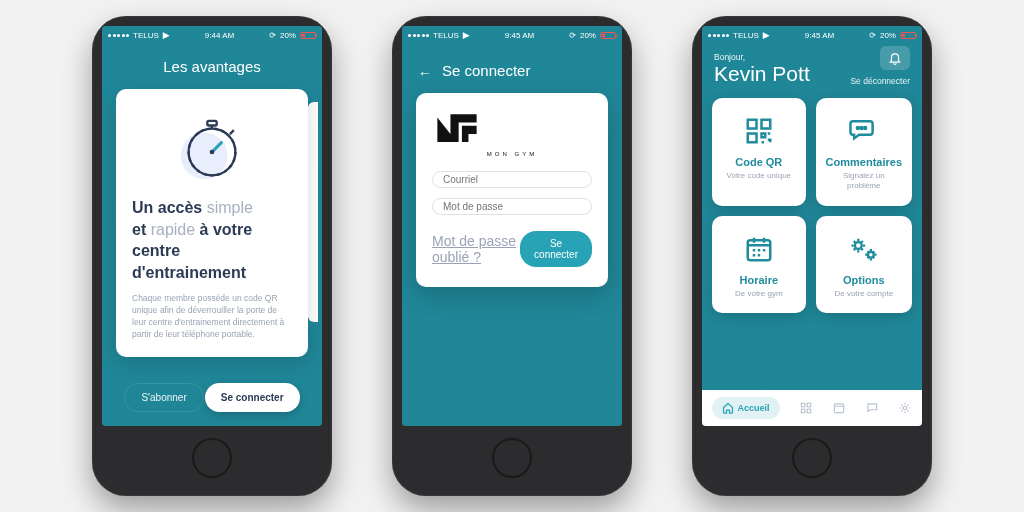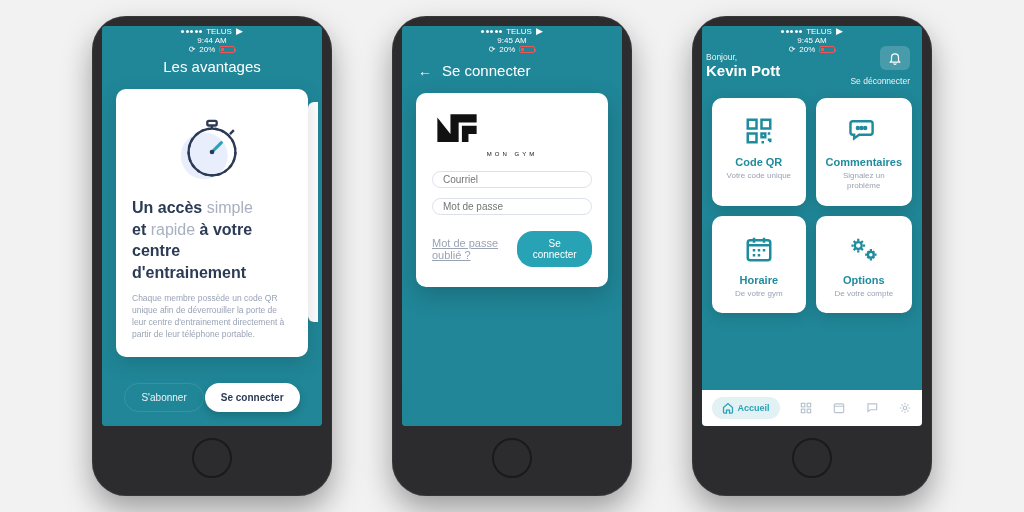--- a/index.html
+++ b/index.html
@@ -54,21 +54,20 @@
   
   .statusbar {
     position: absolute; top:0; left:0; right:0;
     height: 18px;
     display:flex; align-items:center;
     padding: 0 6px;
     font-size: 8px;
     color:#fff;
     justify-content: space-between;
     z-index:5;
-    flex-direction:column;
   }
   .status-left, .status-right { display:flex; align-items:center; gap:4px; }
   .dots { display:flex; gap:1.5px; }
   .dots span { width:3px; height:3px; border-radius:50%; background:#fff; }
   .wifi { font-size: 9px; }
   .battline { display:inline-block; width:16px; height:7px; border:1px solid #e55; border-radius:2px; position:relative; }
   .battline::after { content:''; position:absolute; right:-2px; top:1.5px; width:1.5px; height:3px; background:#e55; border-radius:0 1px 1px 0;}
   .battfill { position:absolute; left:1px; top:1px; width:3px; height:3px; background:#e55;}
   
   .teal-bg {
@@ -132,40 +131,40 @@
     padding: 18px 16px 20px; color:#2e3a59;
     box-shadow: 0 8px 24px rgba(0,0,0,0.2);
   }
   .logo-wrap { text-align:center; margin-bottom:14px;}
   .logo-wrap .brand { font-size:6px; letter-spacing:3px; color:#111; display:block; margin-top:4px;}
   .inp {
     width:100%; border:1px solid #dce0e8; border-radius:12px;
     padding:2px 10px; font-size:10px; color:#9aa3b5;
     margin-bottom:10px; background:#fff;
   }
-  .forgot { font-size:11px; color:#9aa3b5; text-decoration:underline;}
+  .forgot { font-size:14px; color:#9aa3b5; text-decoration:underline;}
   .login-actions { display:flex; justify-content:space-between; align-items:center; margin-top:6px;}
   .btn-teal {
     border:none; background:#27a3b5; color:#fff;
     font-size:10px; padding:7px 14px; border-radius:16px;
   }
   
   .topbar3 {
     position:absolute; top:20px; left:0; right:0;
-    padding: 6px 4px 4px;
+    padding: 6px 12px 4px;
     z-index:3;
   }
   .bell {
     position:absolute; right:12px; top:0;
     width:30px; height:24px; background:rgba(255,255,255,0.18);
     border-radius:6px;
     display:flex; align-items:center; justify-content:center;
   }
   .greet { font-size:8.5px; opacity:0.9;}
-  .uname { font-size:15px; font-weight:700;}
+  .uname { font-size:21px; font-weight:400;}
   .signout { position:absolute; right:12px; top:30px; font-size:8.5px; opacity:0.9;}
   .grid {
     position:absolute; top:72px; left:10px; right:10px;
     display:grid;
     grid-template-columns: 1fr 1fr;
     gap:10px;
     z-index:3;
   }
   .tile {
     background:#fff; border-radius:10px;

